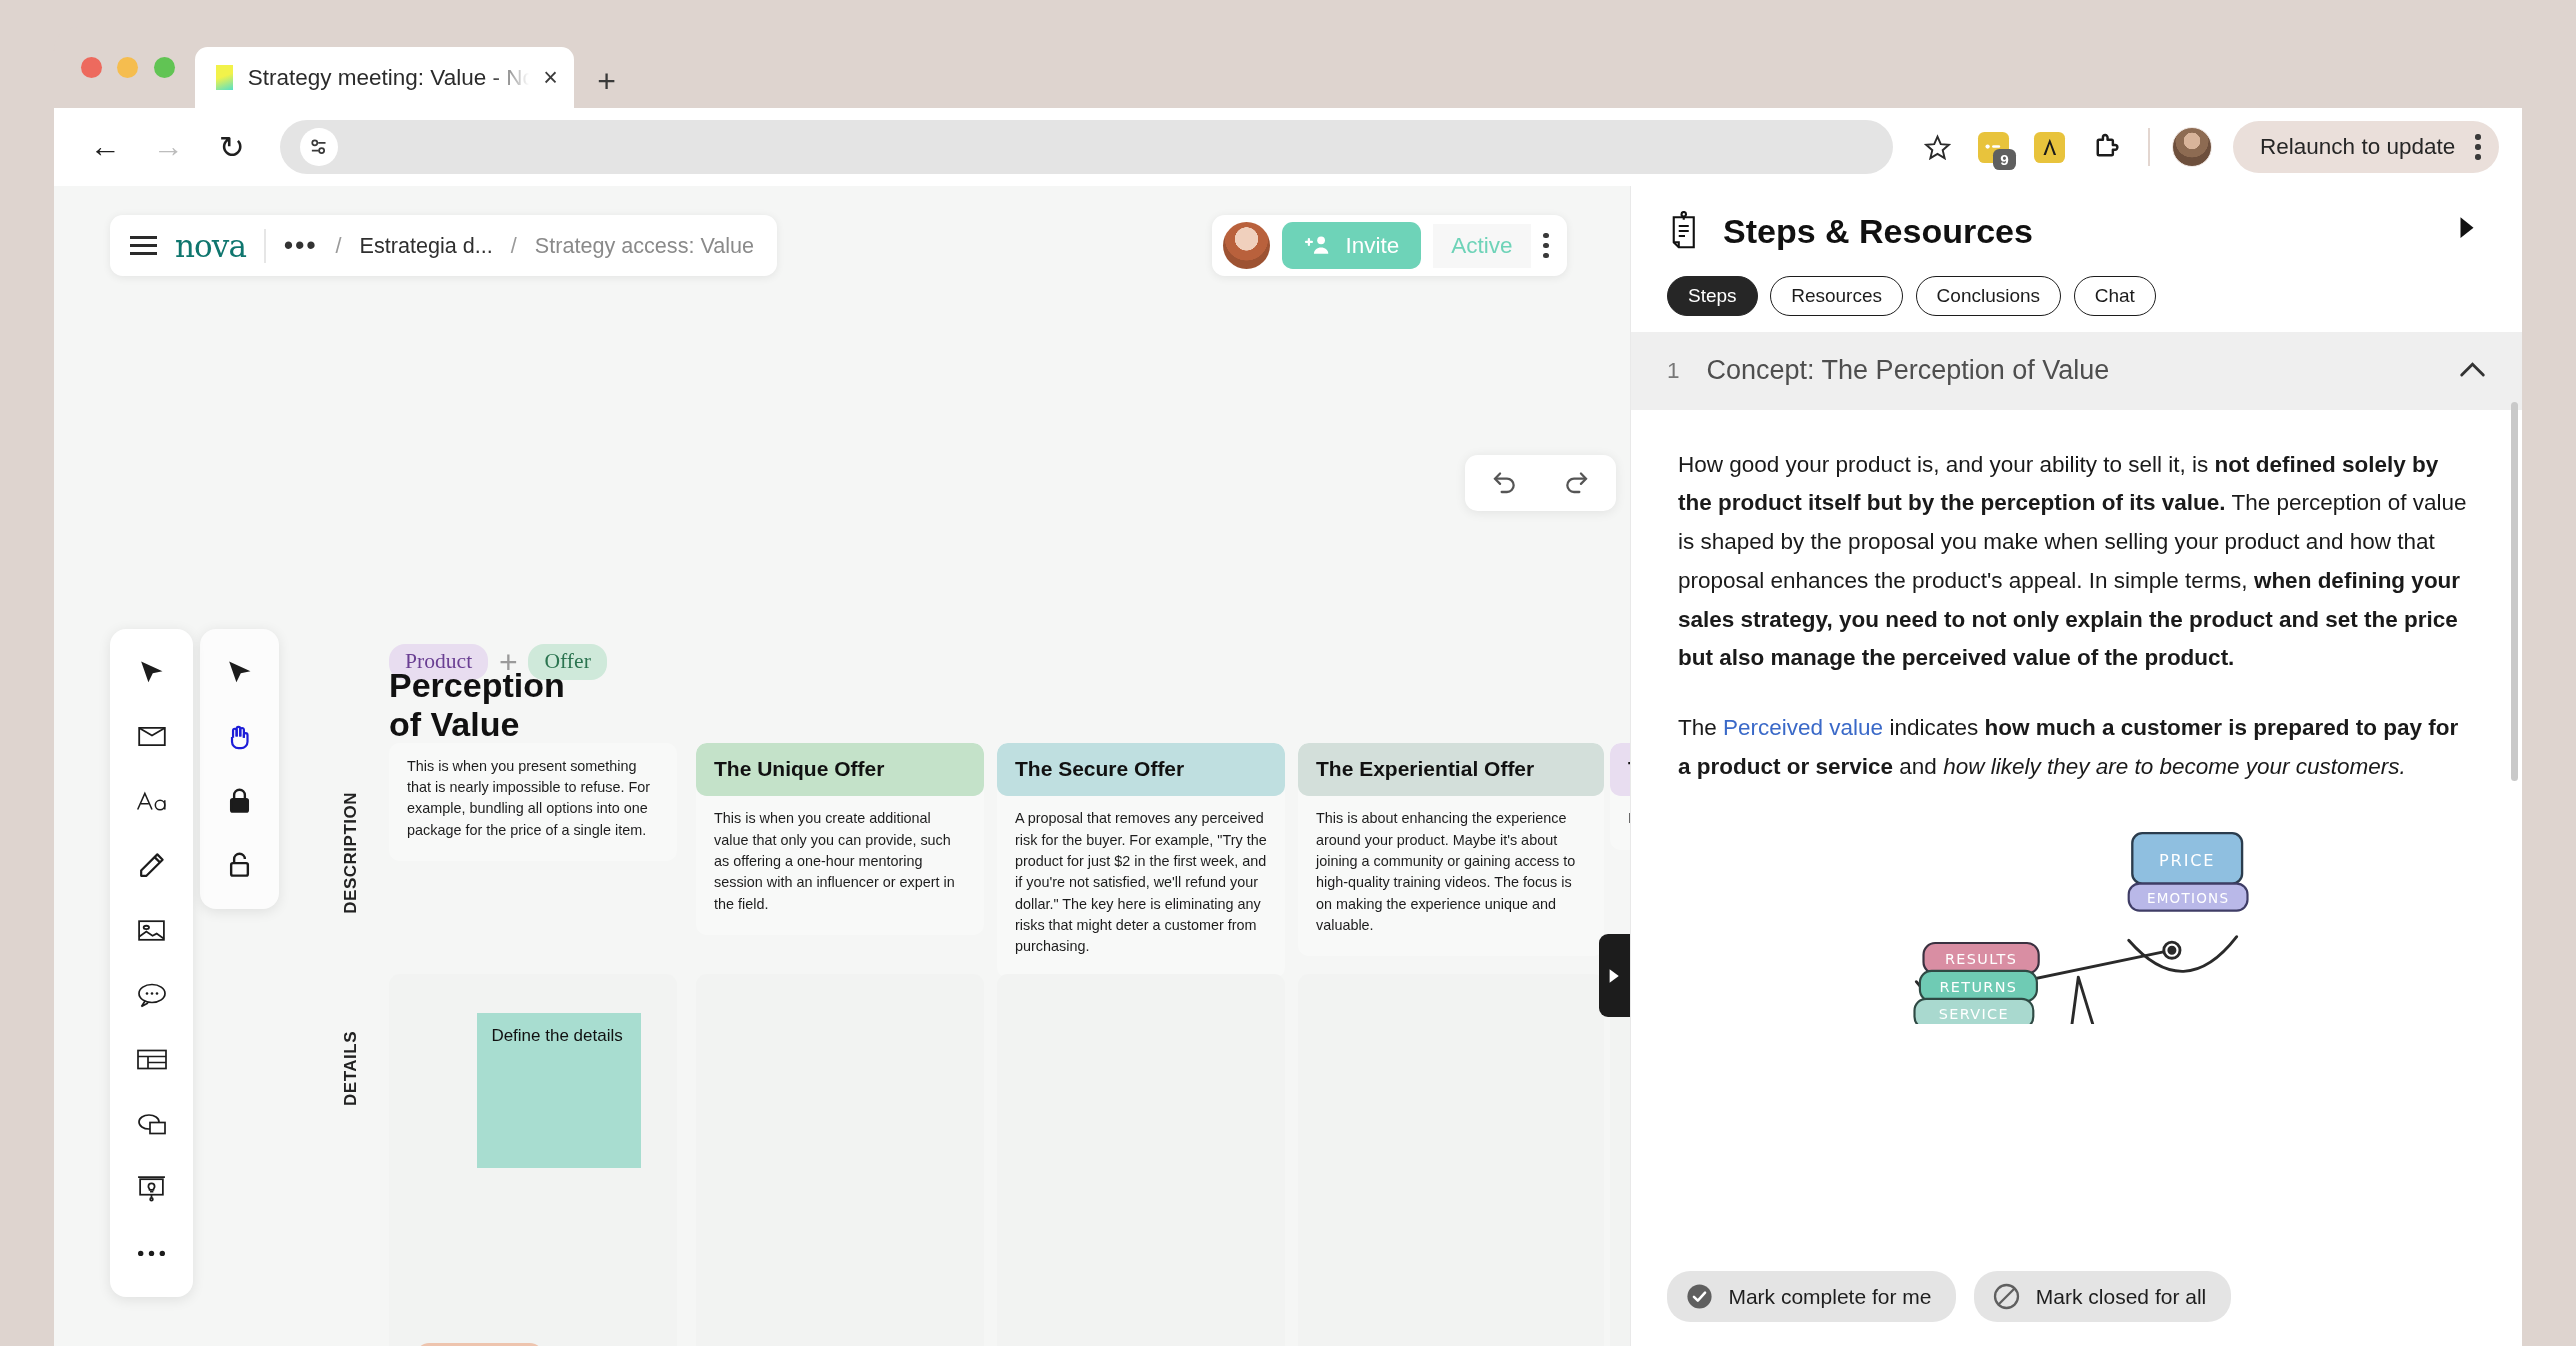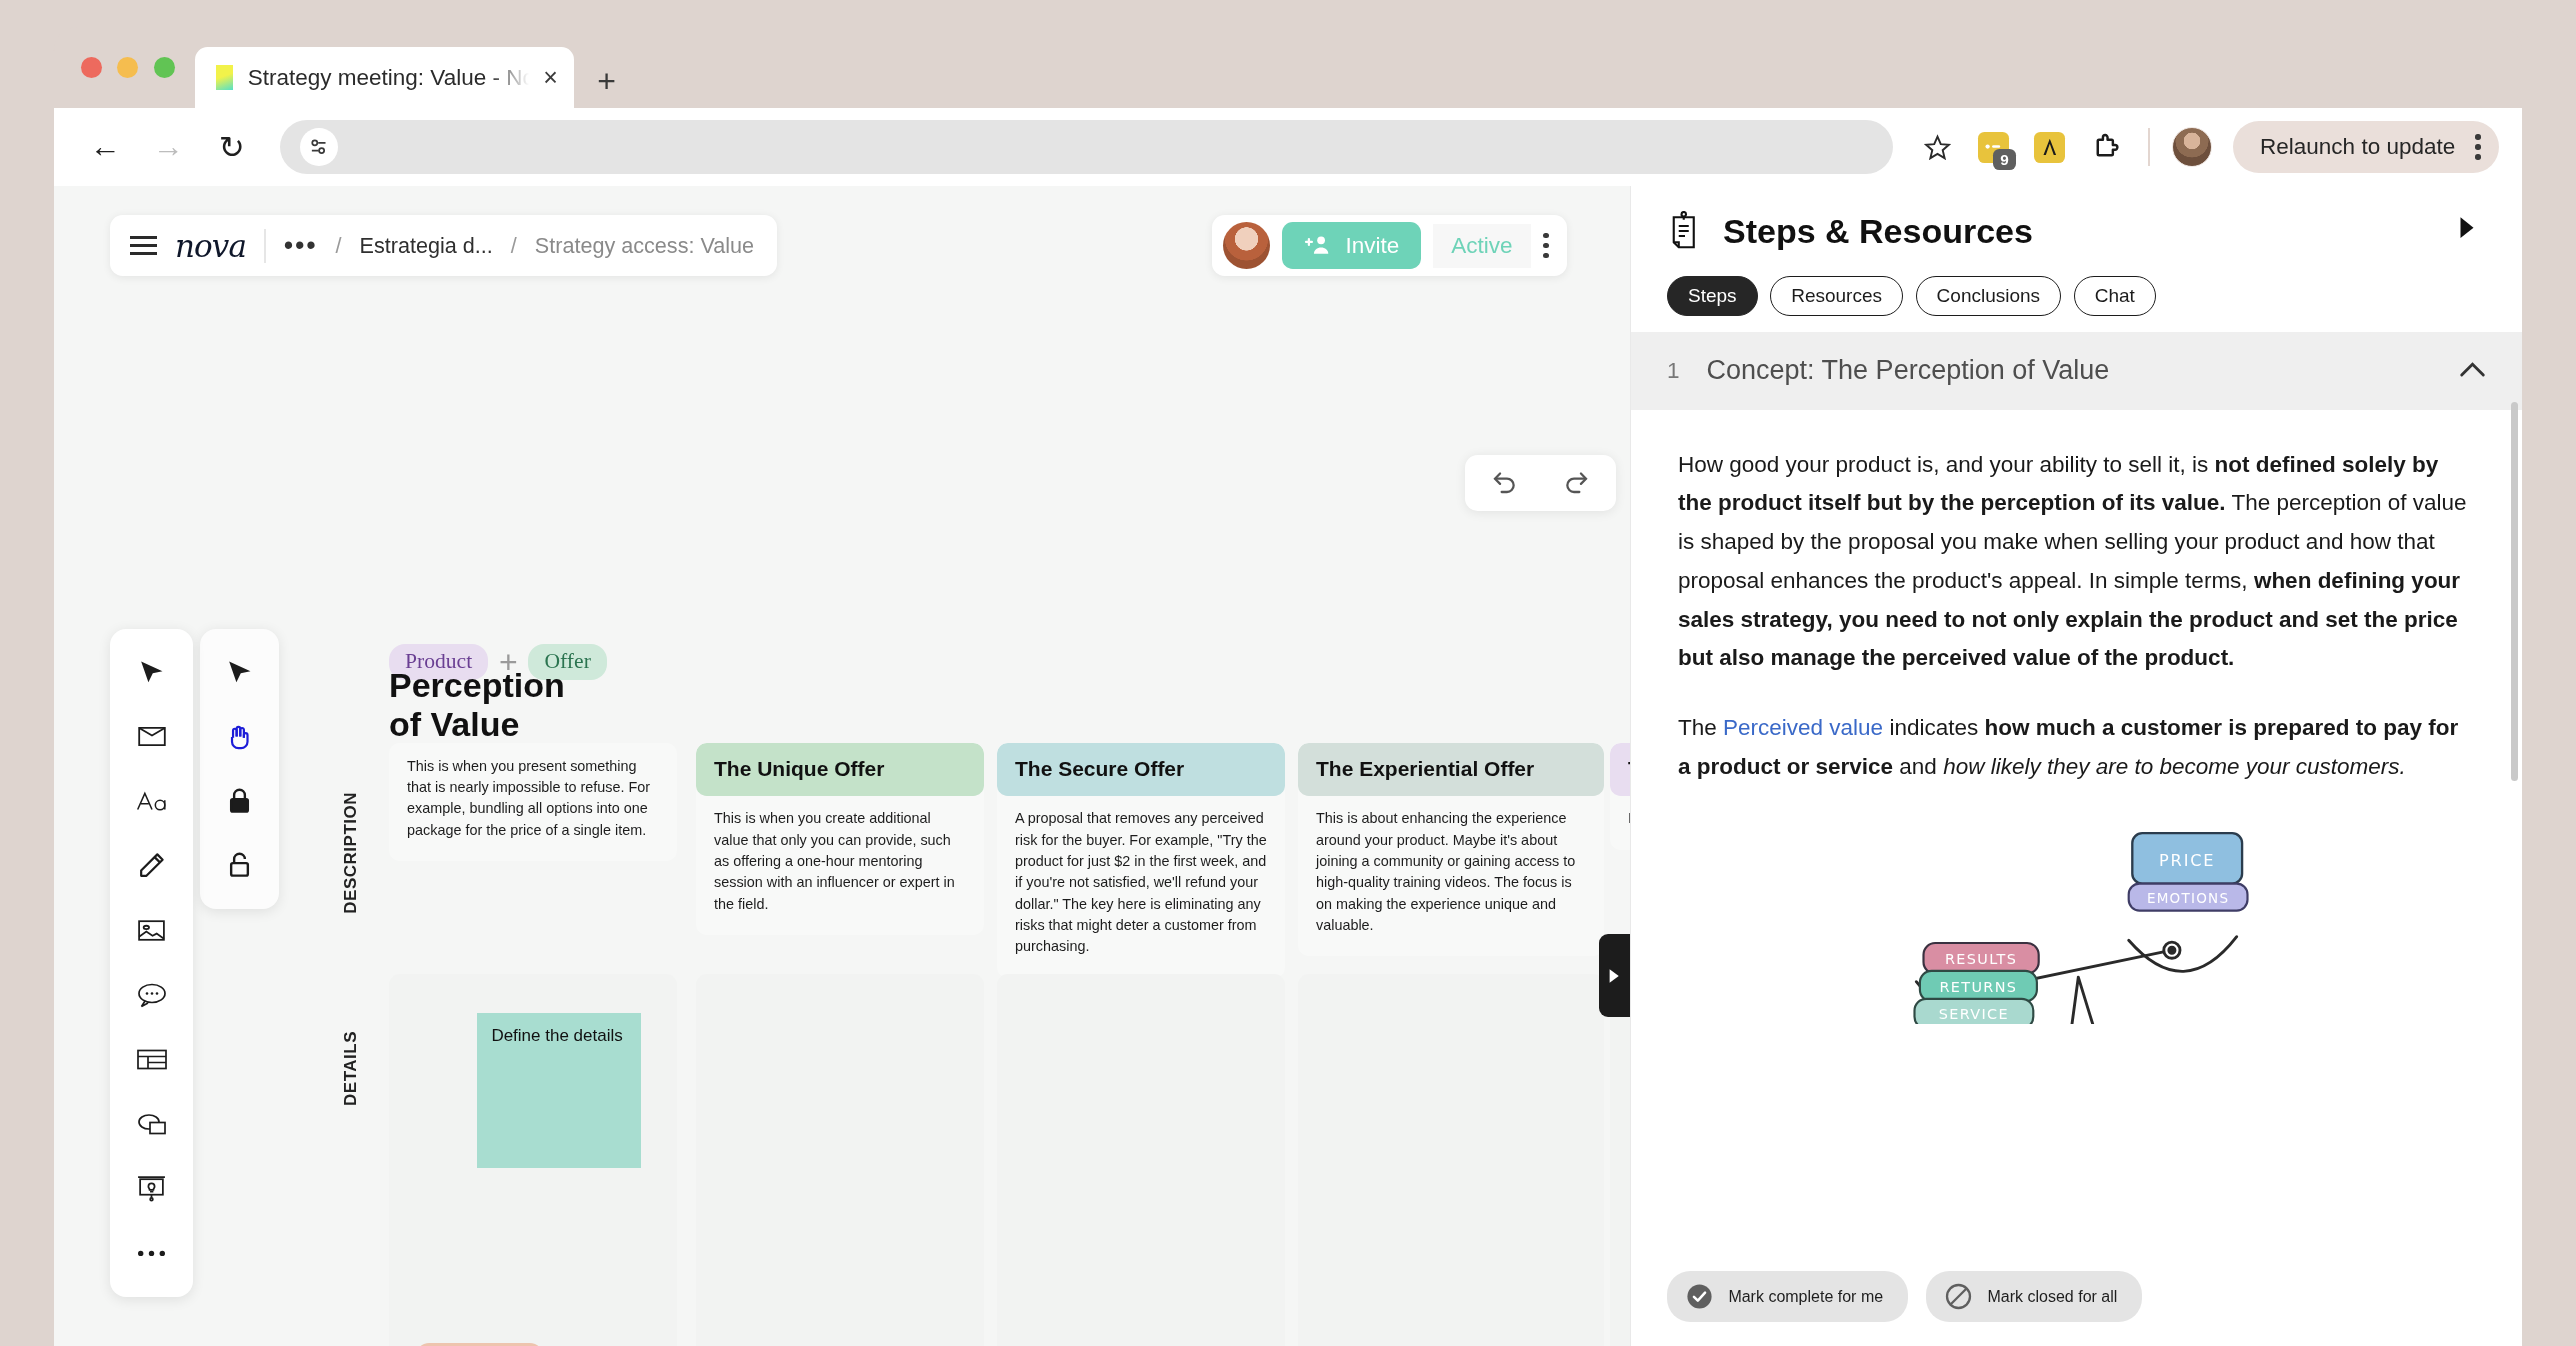--- a/index.html
+++ b/index.html
@@ -166,21 +166,21 @@
     display: flex; align-items: center;
     padding: 0 23.4px 0 20px;
     gap: 18px;
     box-shadow: 0 1.8px 9px rgba(0,0,0,.07);
     z-index: 20;
   }
   .hamburger { display:flex; flex-direction:column; gap:5.4px; cursor:pointer;}
   .hamburger i { width:27px; height:2.7px; background:#2a2a2a; display:block;}
   .brand {
     font-family: "DejaVu Serif", serif;
-    font-style: italic; font-size: 31px; color: #0f172a;
+    font-size: 31px; color: #0f766e;
     letter-spacing: -0.9px;
   }
   .hdr-sep { width: 1.8px; height: 34px; background: #e6e6e6; }
   .crumb-dots { font-size: 27px; color: #333; letter-spacing: 1.8px; line-height: .6; cursor:pointer;}
   .crumb { font-size: 21.6px; color: #2f2f2f; cursor: pointer; white-space: nowrap;}
   .crumb.sep { color: #9a9a9a; cursor: default;}
   .crumb.current { color: #8a8a8a; }
 
   .userbar {
     position: absolute; top: 29px; left: 1158px;
@@ -361,21 +361,21 @@
   .panel-footer {
     position: absolute; left: 0; bottom: 0;
     width: 100%;
     padding: 20px 36px 25px 36px;
     background: #fff;
     display: flex; gap: 18px;
   }
   .foot-btn {
     display: flex; align-items: center; gap: 14.4px;
     background: #e4e4e4; color: #1e1e1e;
-    font-size: 16px;
+    font-size: 21px;
     border-radius: 23.4px; padding: 10.8px 25px 10.8px 18px;
     cursor: pointer; white-space: nowrap;
   }
   .scrollbar {
     position: absolute; right: 3.6px; top: 216px;
     width: 7.2px; height: 379px;
     background: #c9c9c9; border-radius: 3.6px;
     z-index: 30;
   }
 </style>

